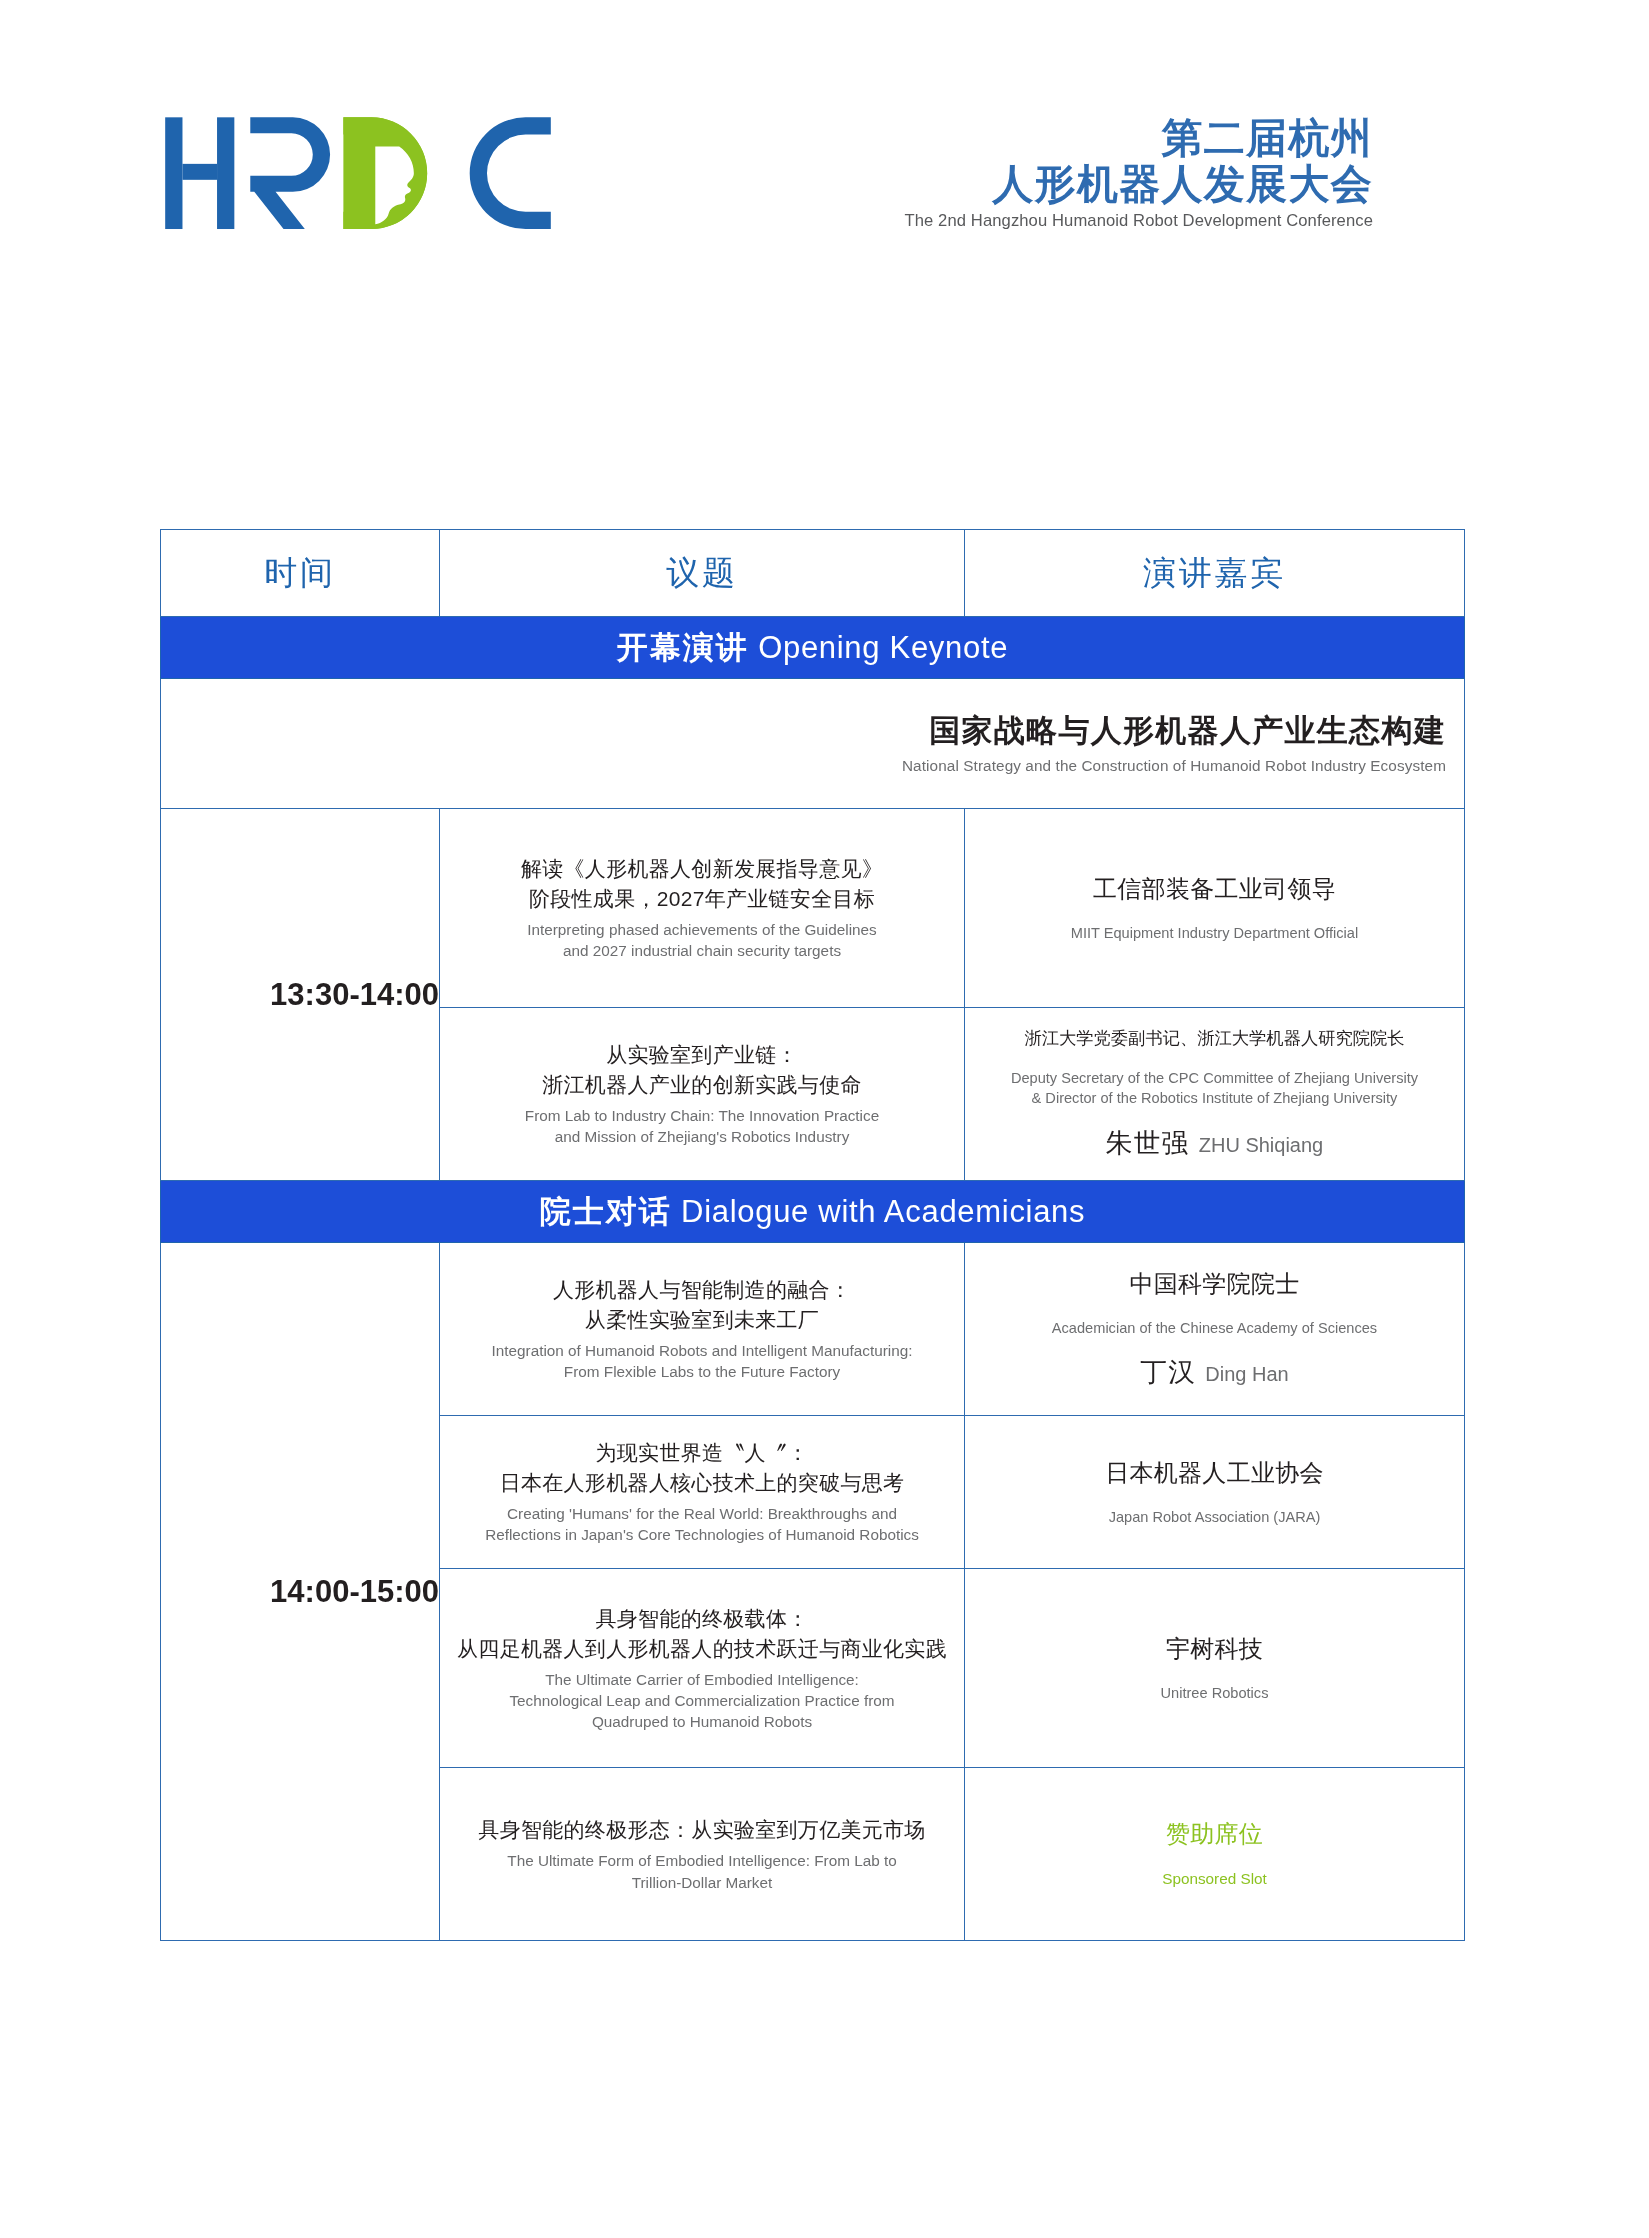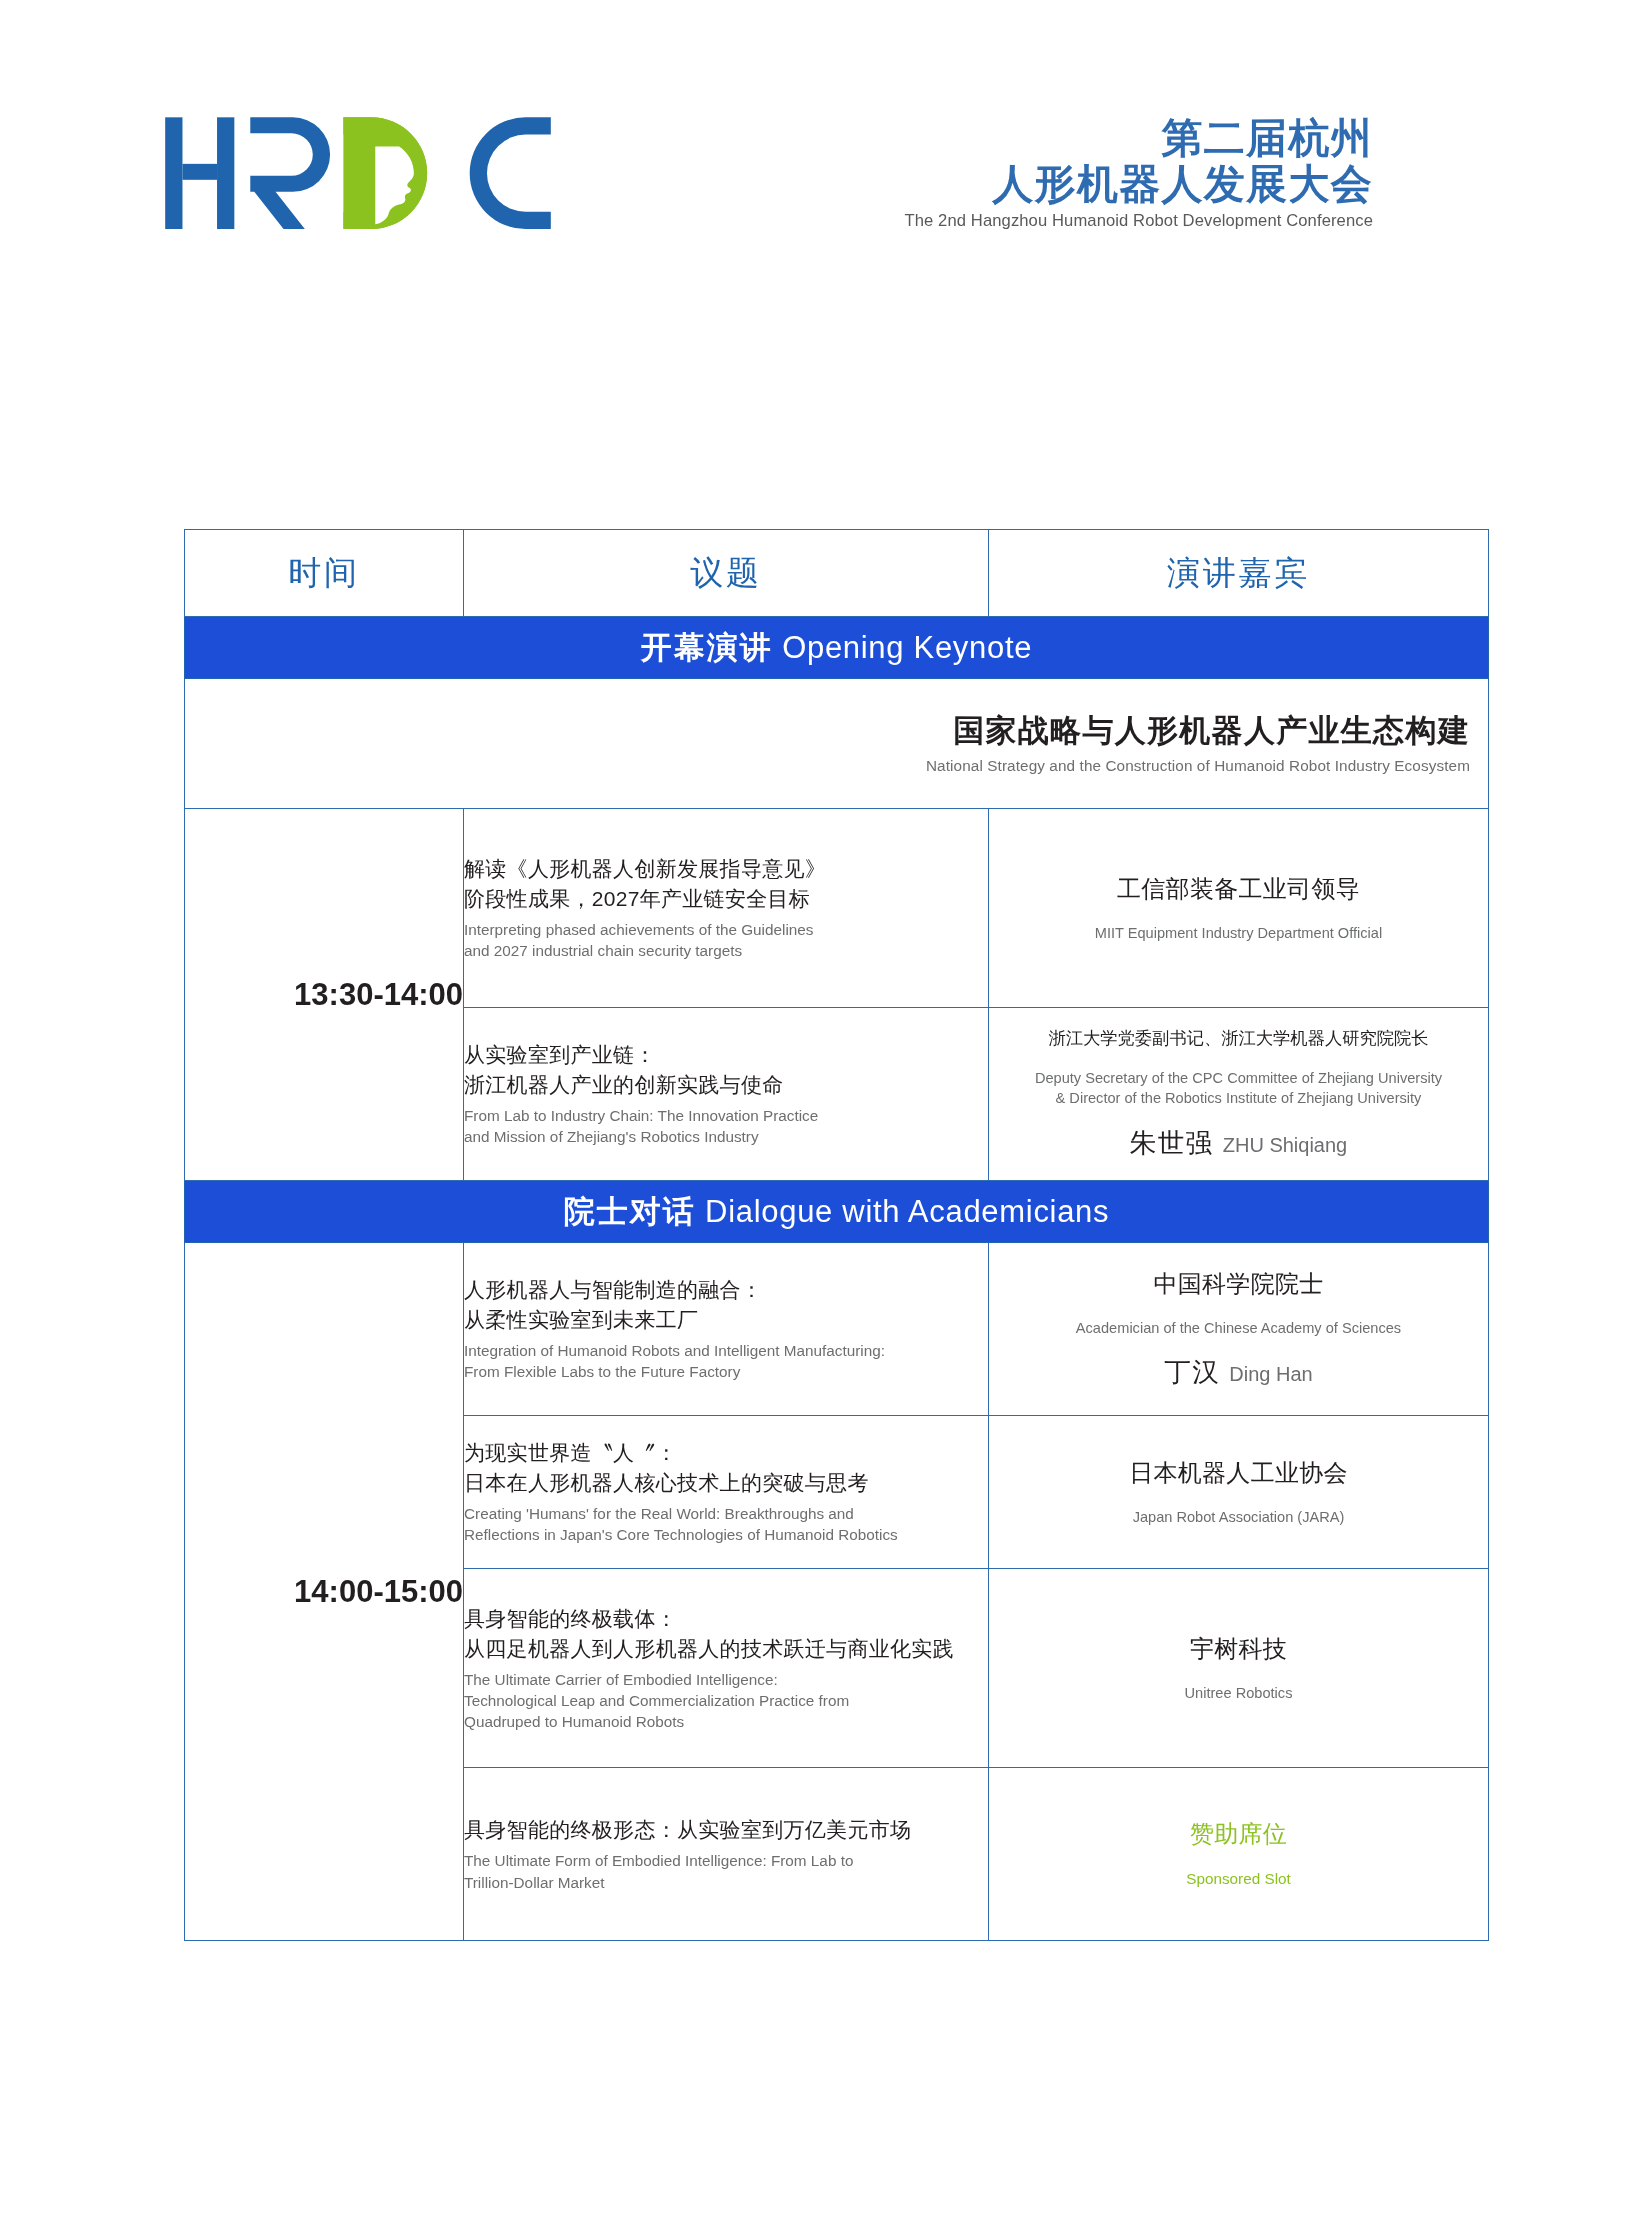--- a/index.html
+++ b/index.html
@@ -88,21 +88,21 @@
     margin-top: 10.6px;
     font-size: 40px;
     color: #6d6e70;
     font-weight: 400;
     letter-spacing: 0.7px;
   }
 
   
   .agenda {
     position: absolute;
-    left: 184px;
+    left: 160px;
     top: 529px;
     width: 1305px;
     border-collapse: collapse;
     table-layout: fixed;
   }
   .agenda td {
     border: 1.3px solid #2e6bb0;
     vertical-align: middle;
     padding: 0;
     background: #ffffff;
@@ -164,21 +164,21 @@
     text-align: right;
     font-size: 31px;
     font-weight: 700;
     color: #231f20;
     letter-spacing: 0px;
   }
 
   
   .topic-cell {
     padding: 17.3px 22.6px 17.3px 29px;
-    text-align: left;
+    text-align: center;
   }
   .topic-cell .tp-cn {
     font-size: 21px;
     color: #231f20;
     line-height: 1.42;
     letter-spacing: 0.3px;
   }
   .topic-cell .tp-en {
     margin-top: 5.3px;
     font-size: 15.3px;

